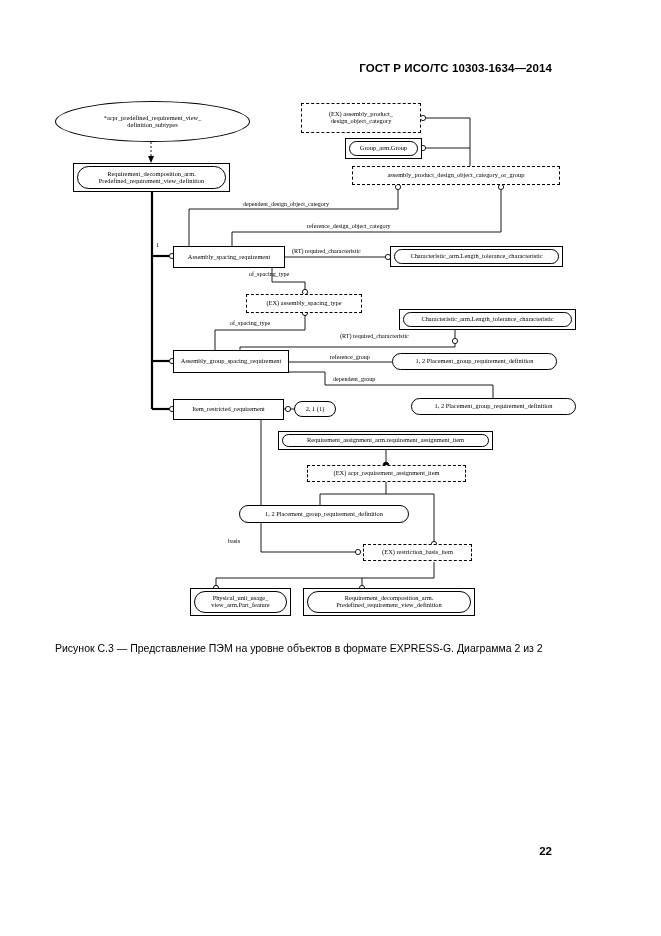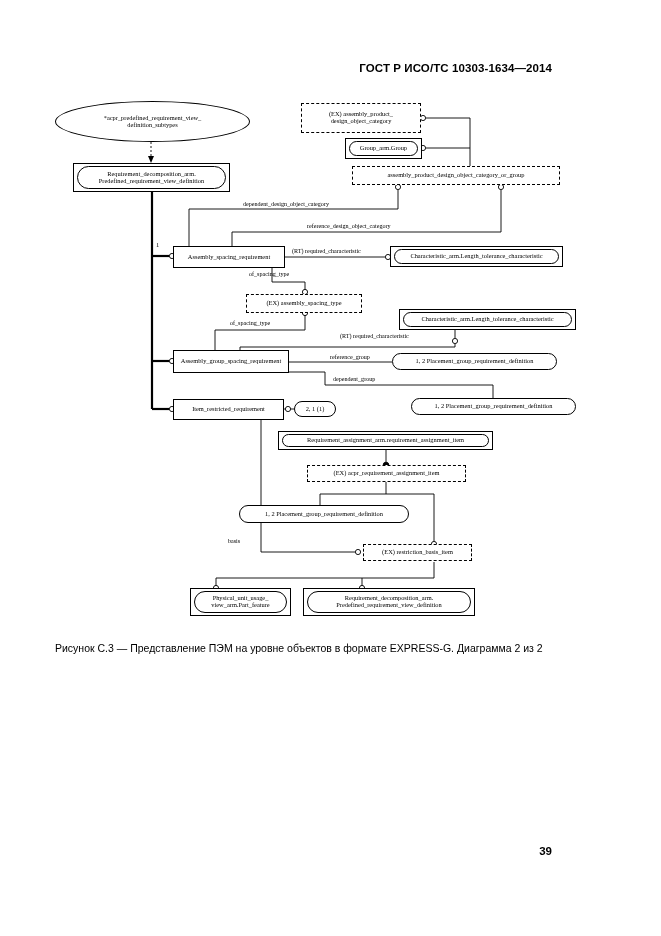--- a/index.html
+++ b/index.html
@@ -275,15 +275,15 @@
     <div class="edge-label" style="left:333px;top:376px;">dependent_group</div>
 
     <div class="edge-label" style="left:228px;top:538px;">basis</div>
 
     <div class="small-num" style="left:156px;top:241px;">1</div>
 
   </div>
 
   <div class="figure-caption">Рисунок С.3 — Представление ПЭМ на уровне объектов в формате EXPRESS-G. Диаграмма 2 из 2</div>
 
-  <div class="page-number">39</div>
+  <div class="page-number">22</div>
 
 </div>
 
 </body></html>

